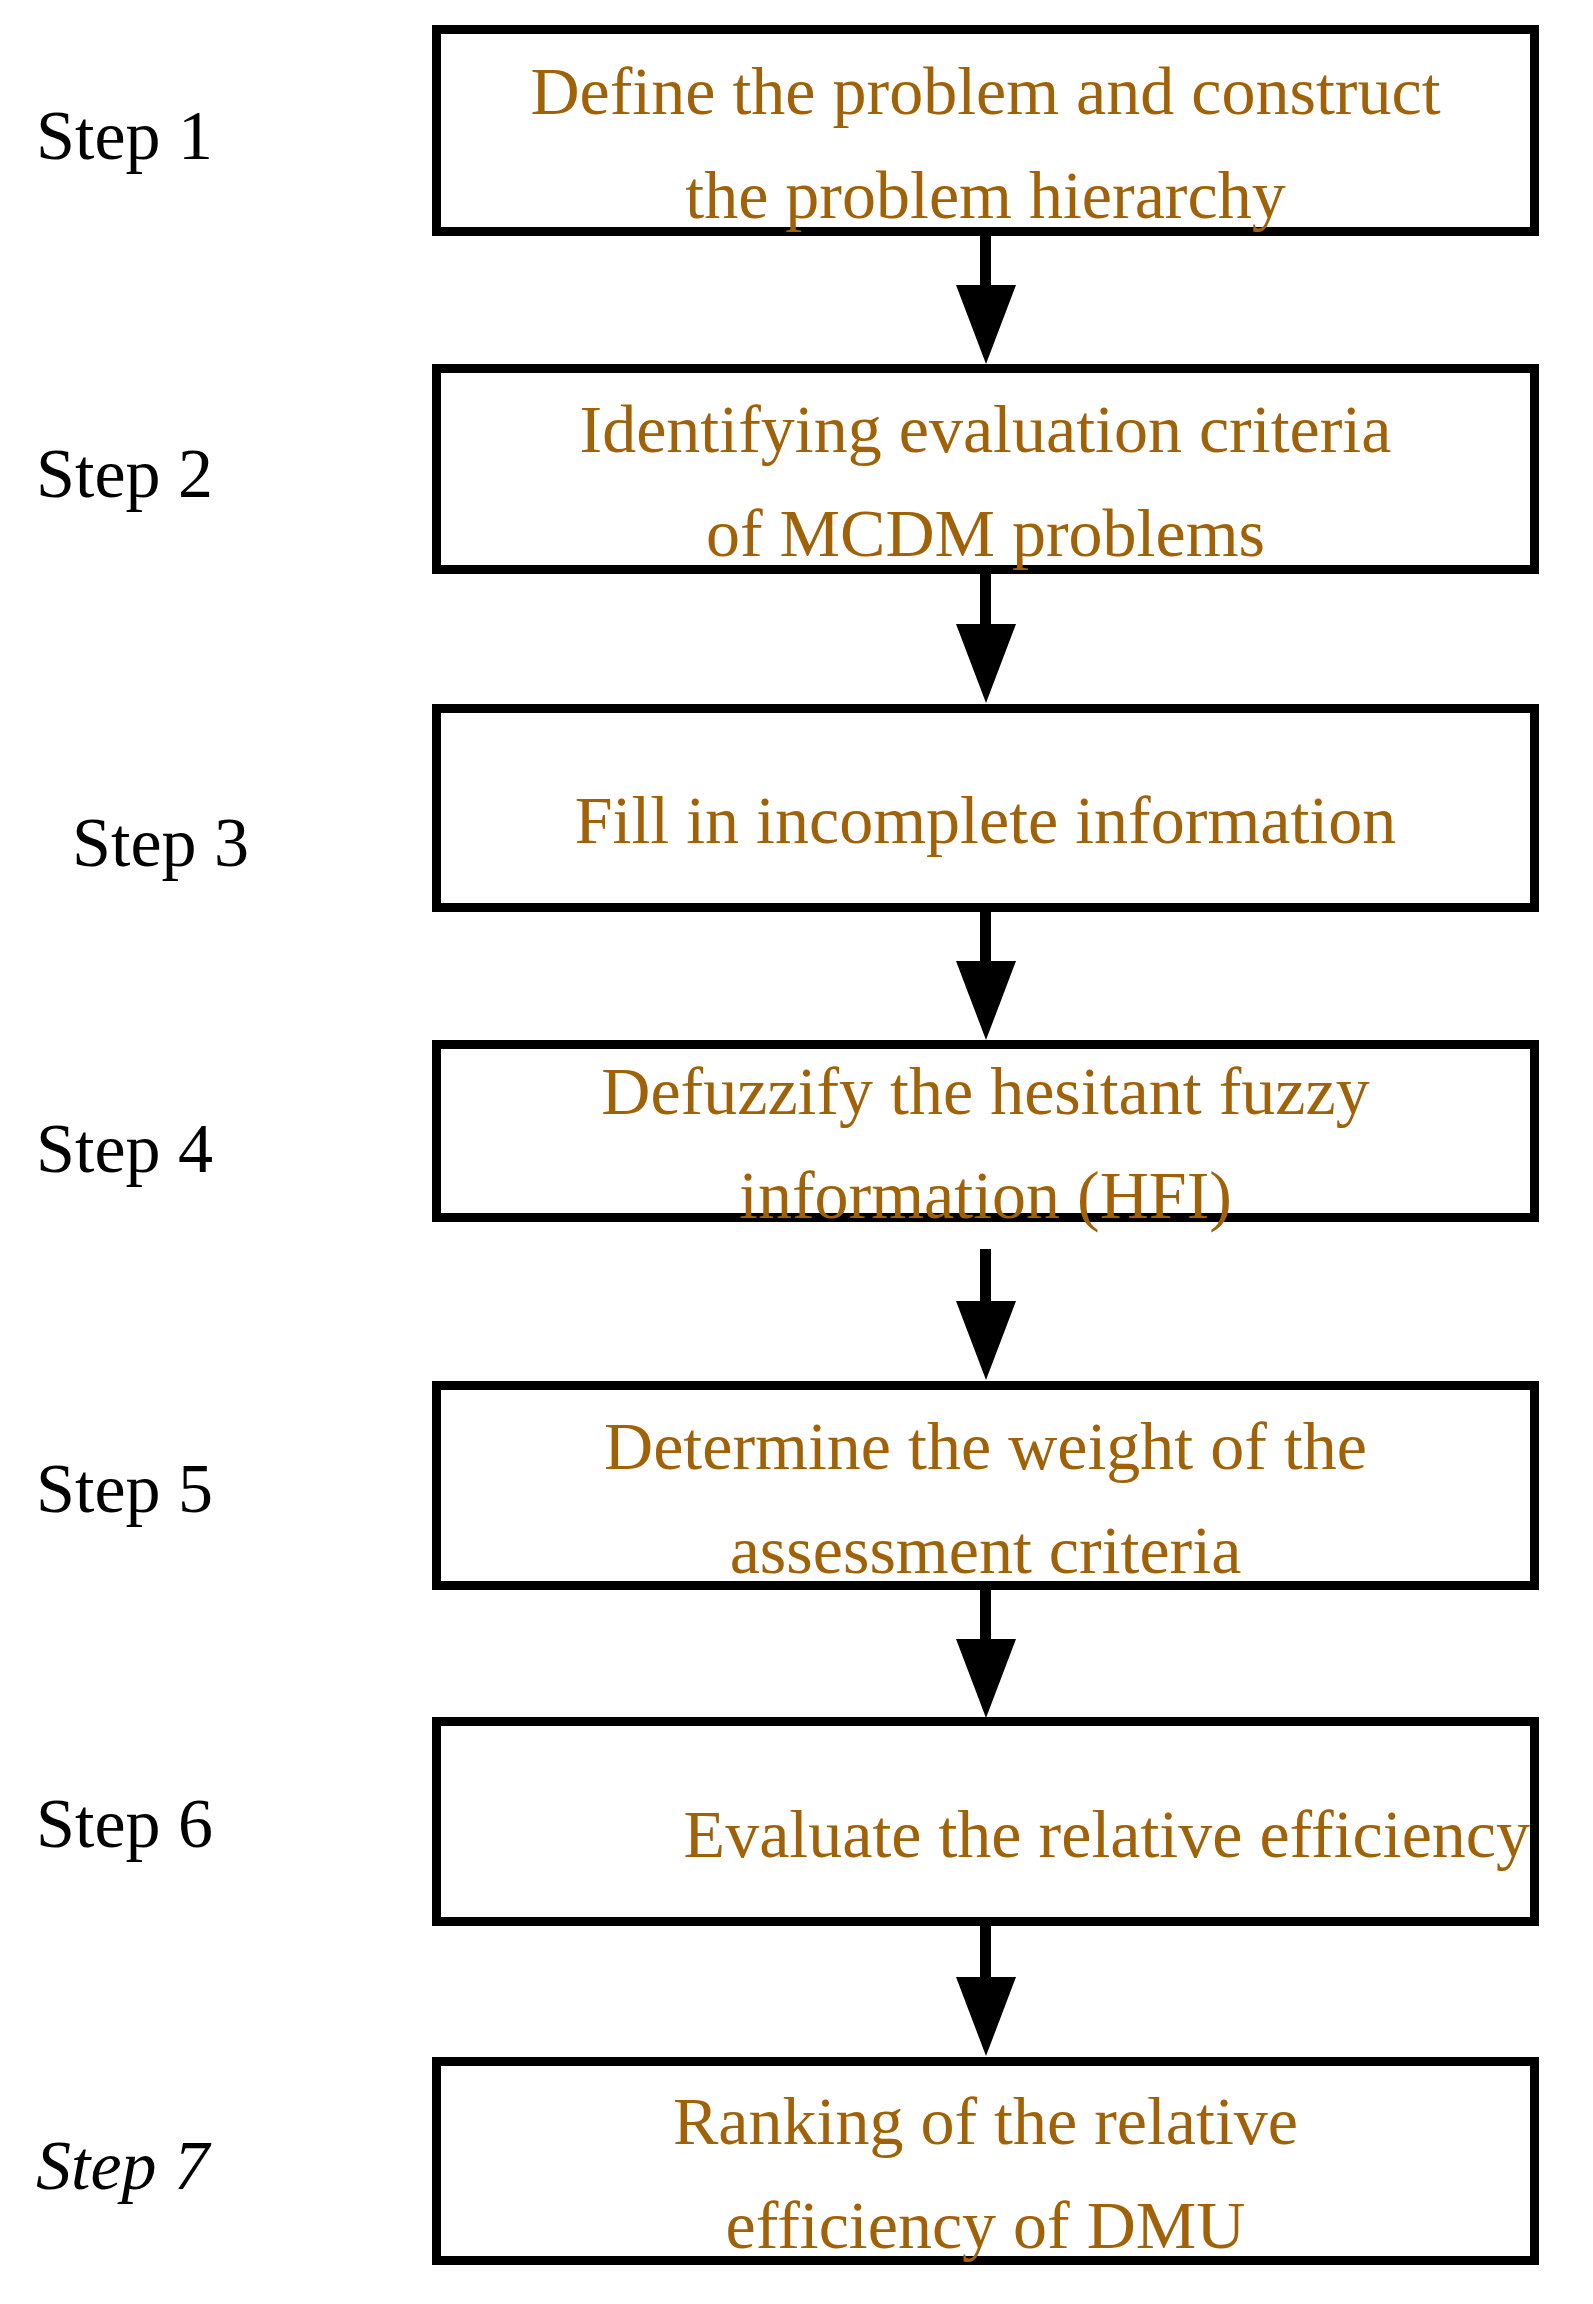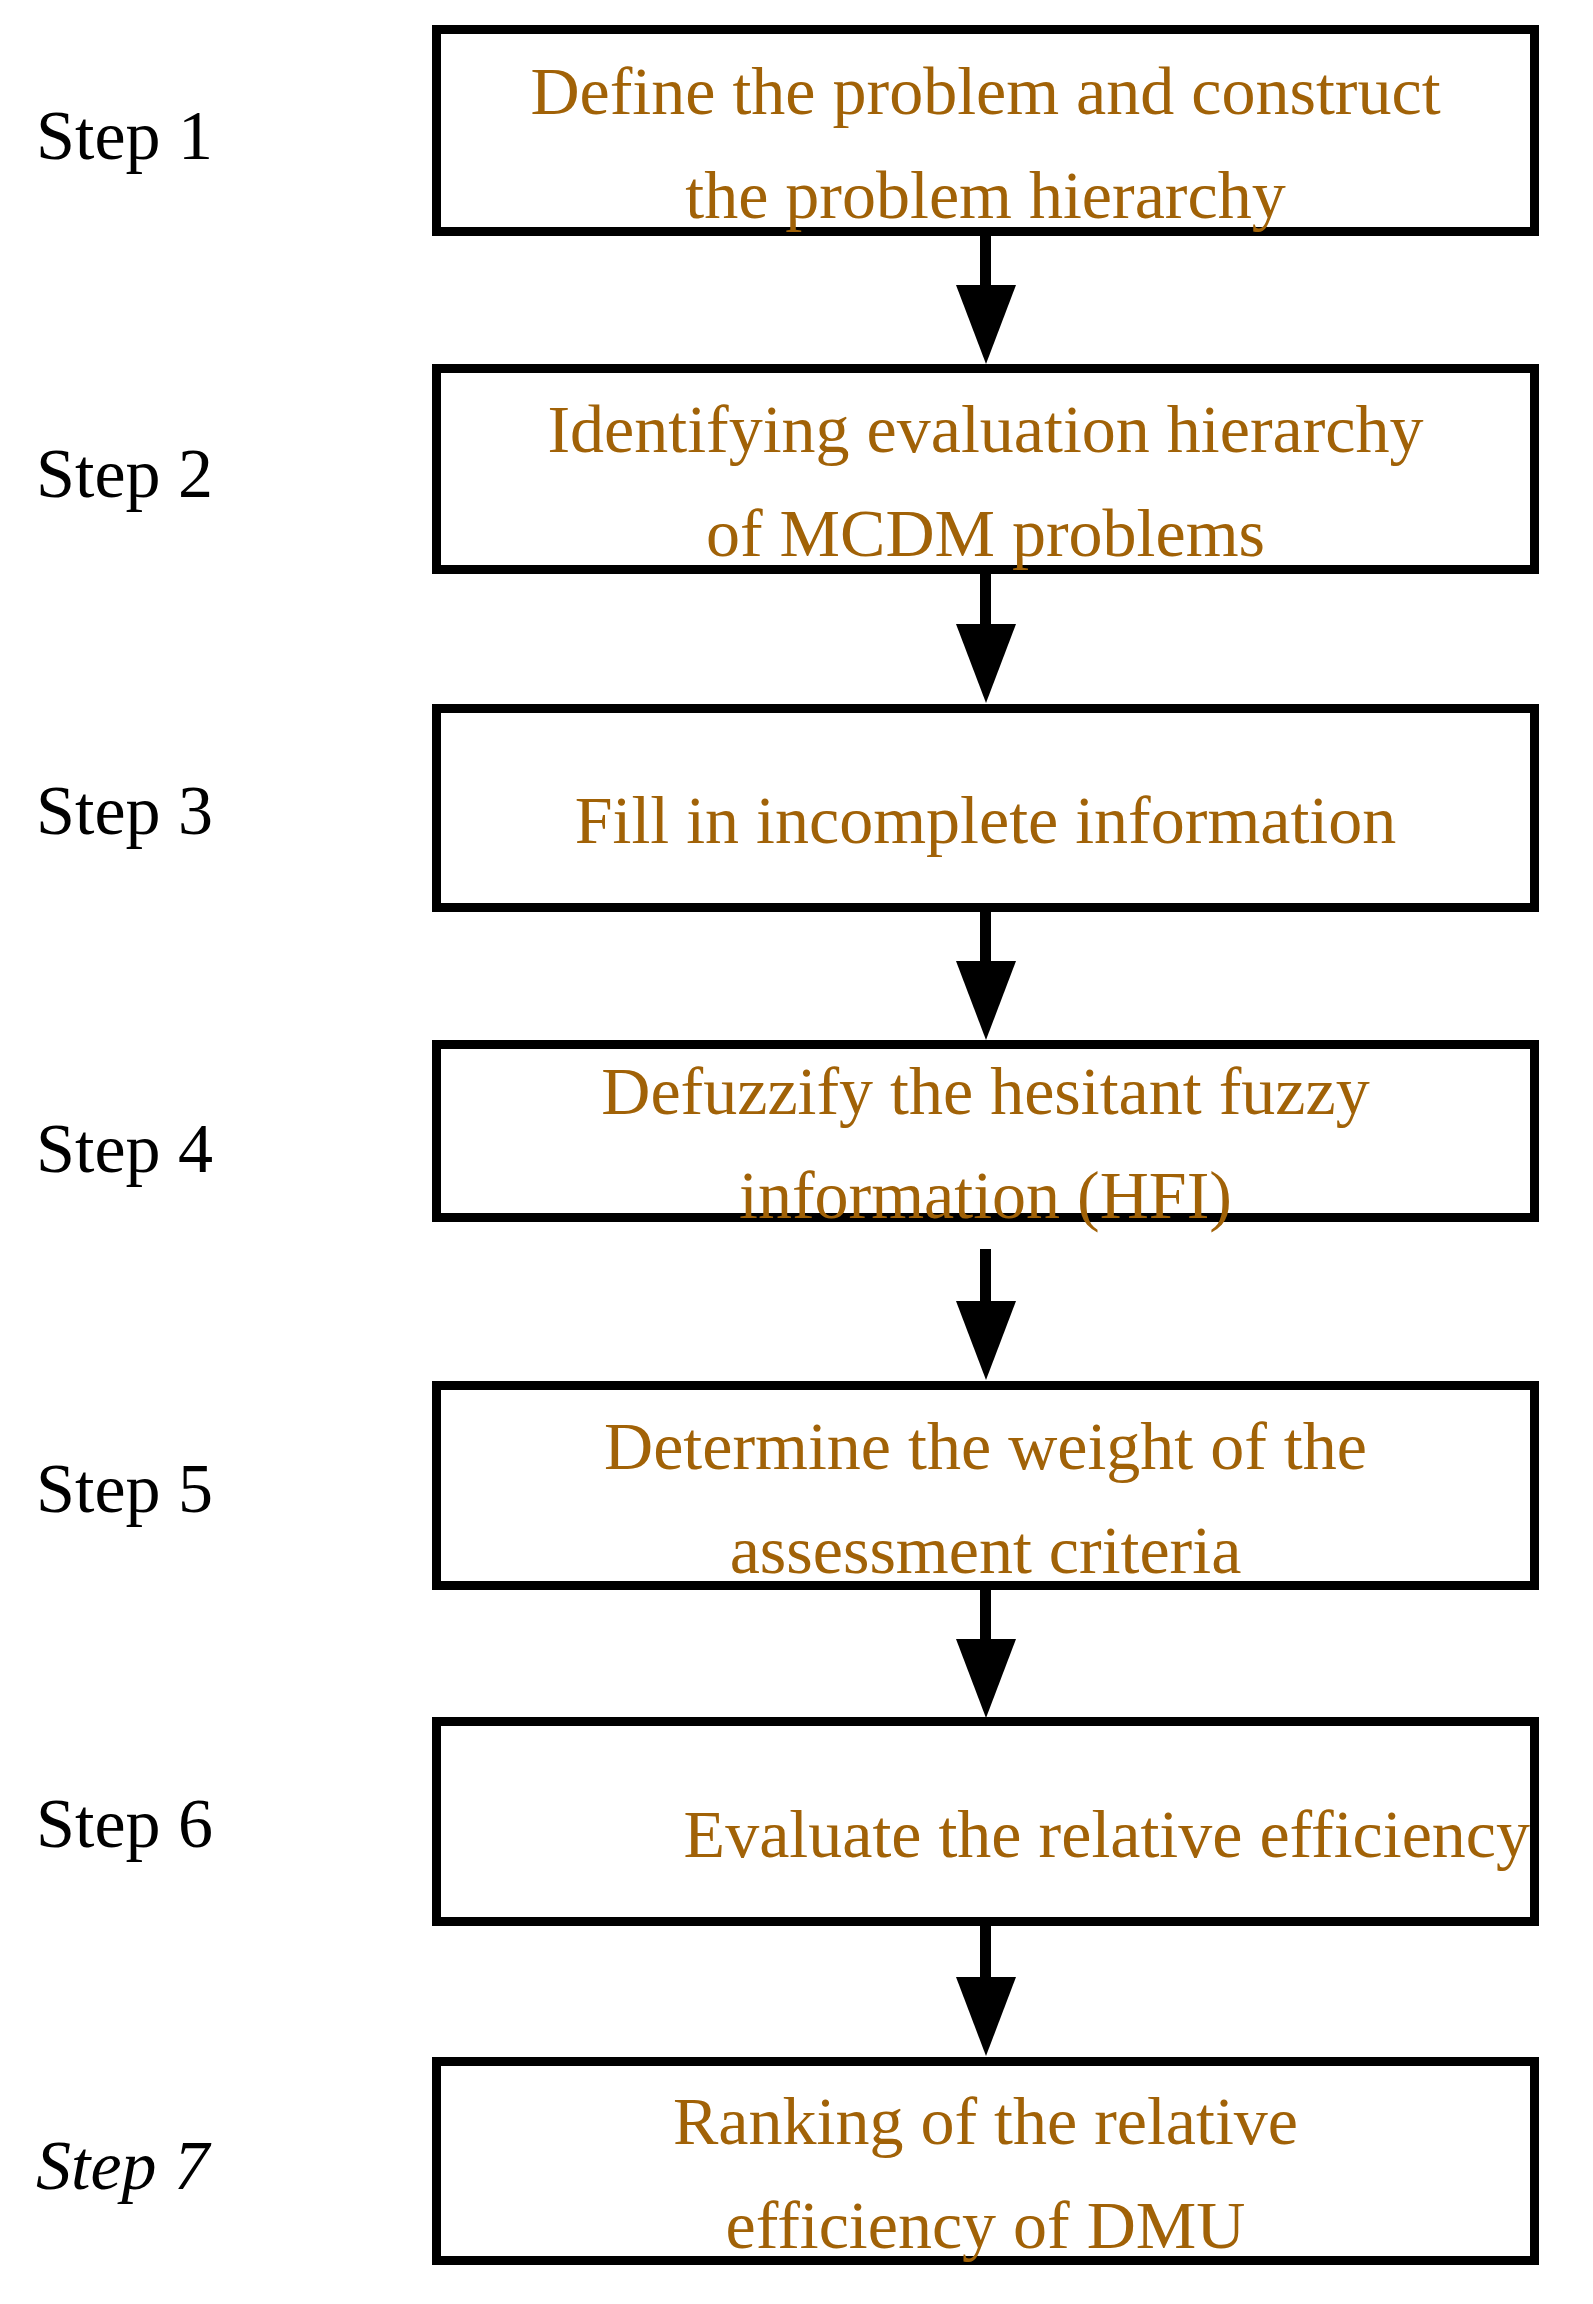--- a/index.html
+++ b/index.html
@@ -82,30 +82,30 @@
     <span class="node-line">the problem hierarchy</span>
   </div>
 
   <div class="connector" style="top:236px; height:128px;">
     <div class="shaft" style="height:49px;"></div>
     <div class="head" style="top:49px;"></div>
   </div>
 
   <div class="step-label" style="top:439px;">Step 2</div>
   <div class="node-box" style="top:364px; height:210px;">
-    <span class="node-line">Identifying evaluation hierarchy</span>
+    <span class="node-line">Identifying evaluation criteria</span>
     <span class="node-line">of MCDM problems</span>
   </div>
 
   <div class="connector" style="top:573px; height:131px;">
     <div class="shaft" style="height:51px;"></div>
     <div class="head" style="top:51px;"></div>
   </div>
 
-  <div class="step-label" style="top:776px;">Step 3</div>
+  <div class="step-label" style="top:808px;margin-left:36px;">Step 3</div>
   <div class="node-box" style="top:704px; height:208px;">
     <span class="node-line">Fill in incomplete information</span>
   </div>
 
   <div class="connector" style="top:912px; height:128px;">
     <div class="shaft" style="height:49px;"></div>
     <div class="head" style="top:49px;"></div>
   </div>
 
   <div class="step-label" style="top:1114px;">Step 4</div>

